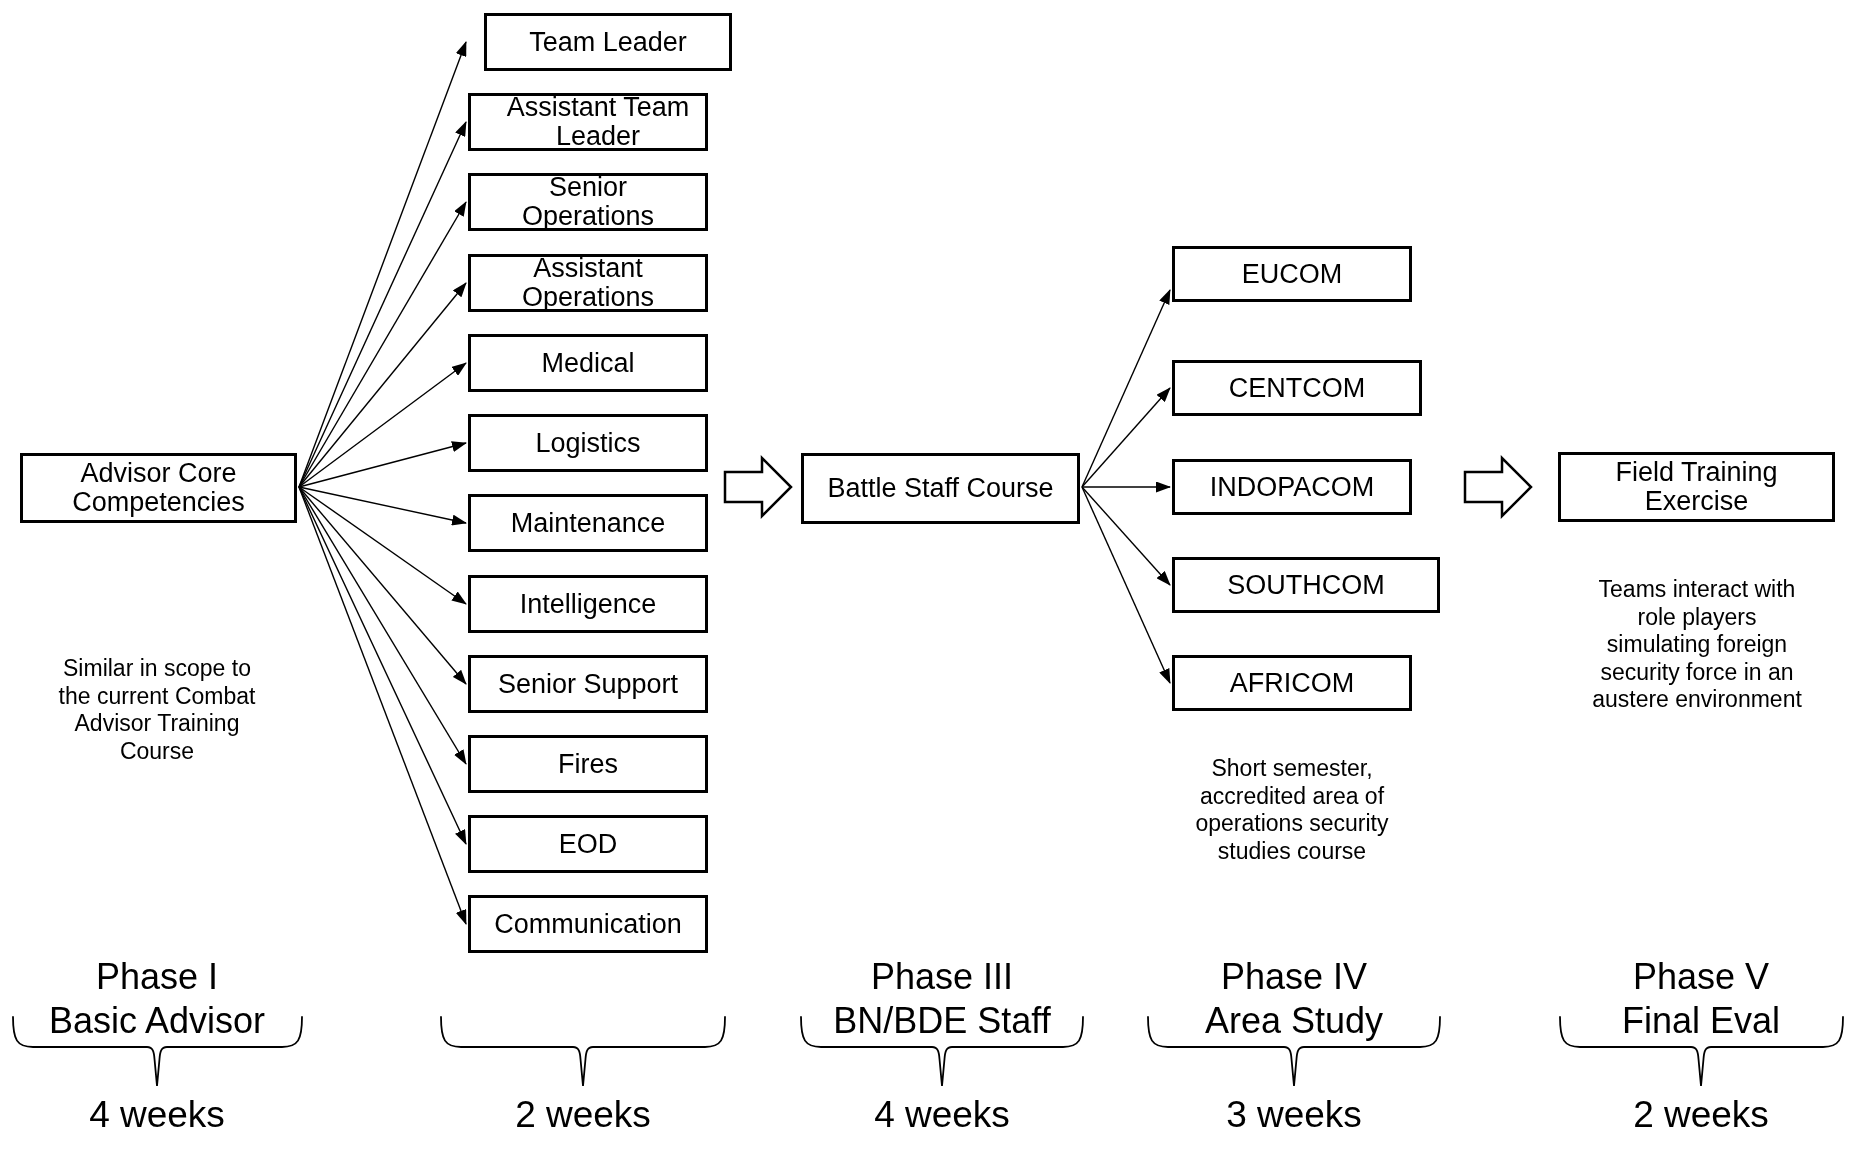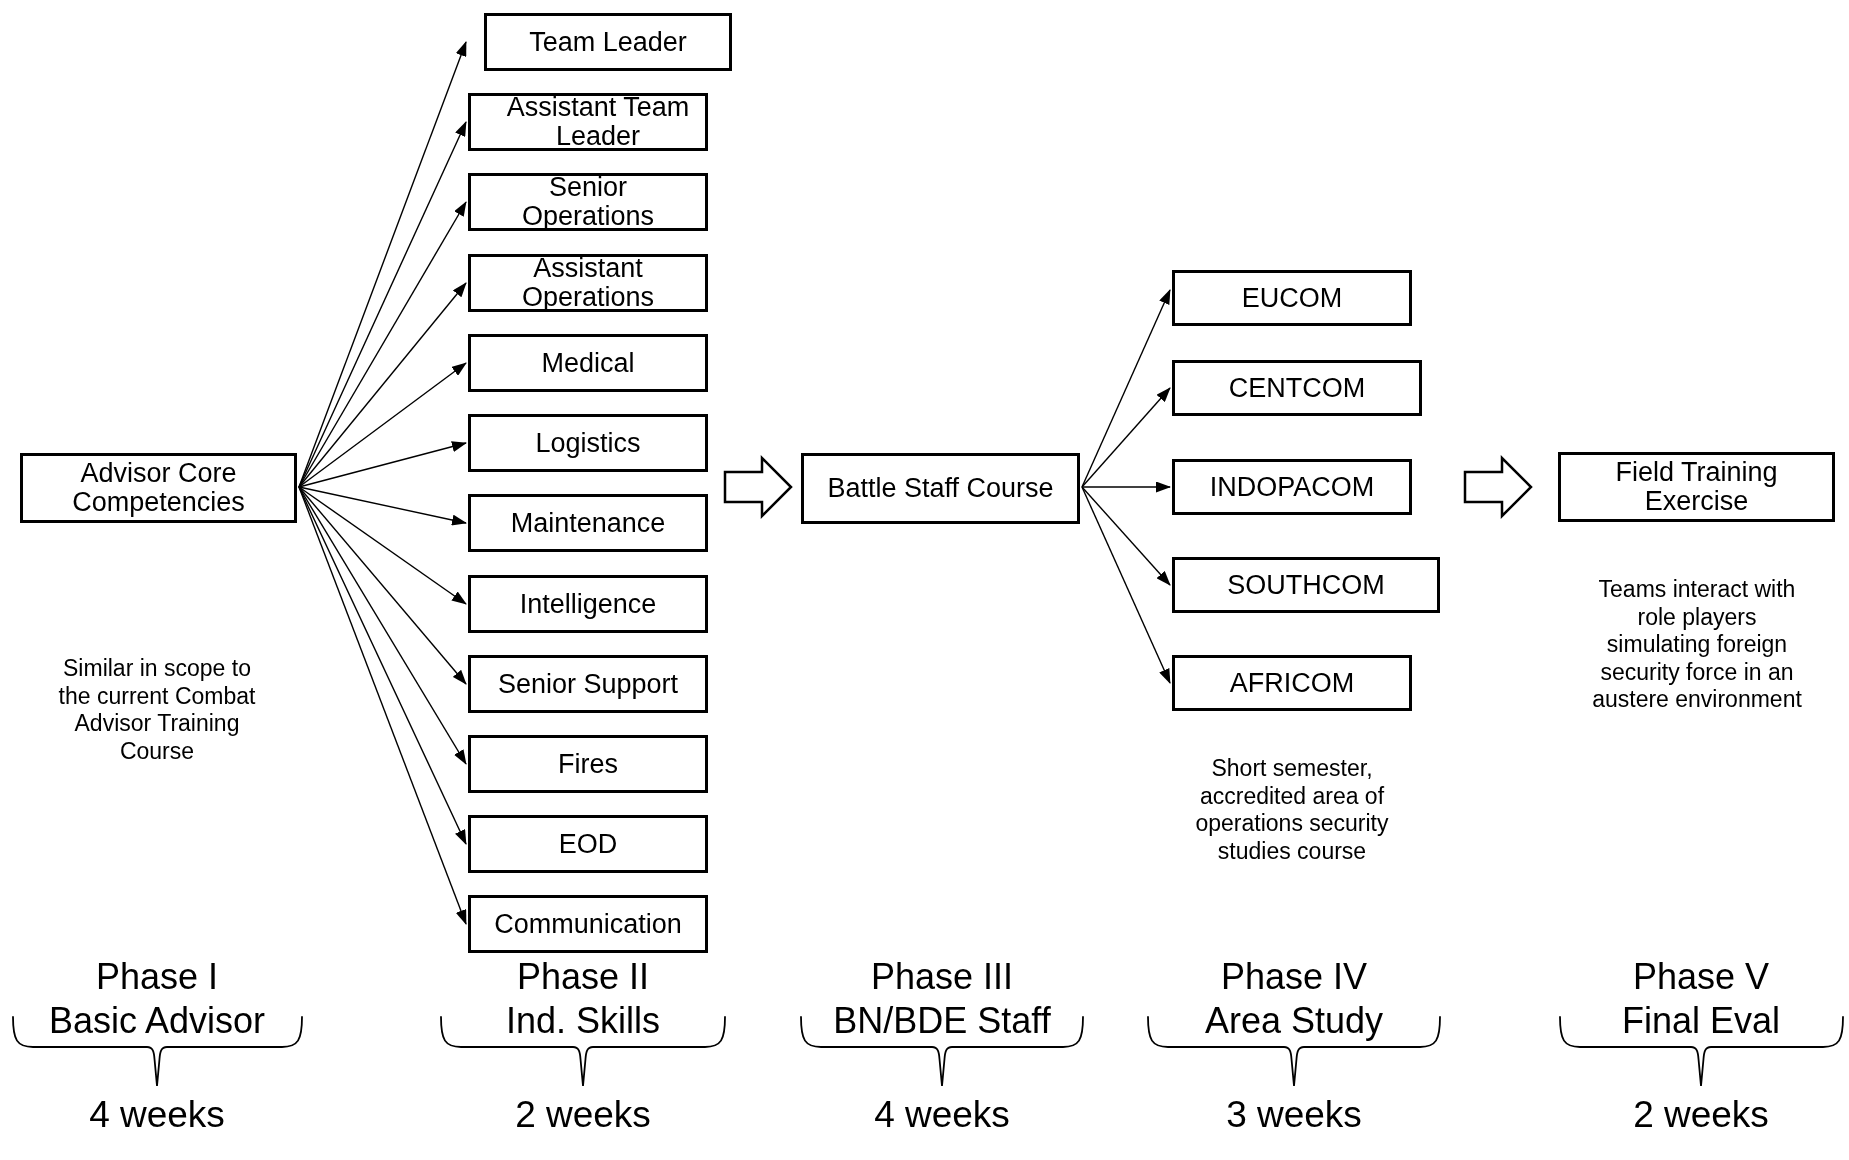--- a/index.html
+++ b/index.html
@@ -87,22 +87,20 @@
   <div class="box" style="left:20px;top:453px;width:277px;height:70px;">Advisor Core
 Competencies</div>
   <div class="note" style="left:17px;top:655px;width:280px;">Similar in scope to
 the current Combat
 Advisor Training
 Course</div>
   <div class="phase-label" style="left:7px;top:955px;width:300px;">Phase I
 Basic Advisor</div>
   <div class="duration" style="left:57px;top:1092px;width:200px;">4 weeks</div>
 
-  <div class="phase-label" style="left:433px;top:955px;width:300px;">Phase II
-Ind. Skills</div>
   <div class="duration" style="left:483px;top:1092px;width:200px;">2 weeks</div>
 
   <div class="box" style="left:801px;top:453px;width:279px;height:71px;">Battle Staff Course</div>
   <div class="phase-label" style="left:792px;top:955px;width:300px;">Phase III
 BN/BDE Staff</div>
   <div class="duration" style="left:842px;top:1092px;width:200px;">4 weeks</div>
 
   <div class="note" style="left:1152px;top:755px;width:280px;">Short semester,
 accredited area of
 operations security
@@ -129,18 +127,18 @@
     <div class="box" style="left: 468px; top: 254px; width: 240px; height: 58px;">Assistant
 Operations</div>
     <div class="box" style="left: 468px; top: 334px; width: 240px; height: 58px;">Medical</div>
     <div class="box" style="left: 468px; top: 414px; width: 240px; height: 58px;">Logistics</div>
     <div class="box" style="left: 468px; top: 494px; width: 240px; height: 58px;">Maintenance</div>
     <div class="box" style="left: 468px; top: 575px; width: 240px; height: 58px;">Intelligence</div>
     <div class="box" style="left: 468px; top: 655px; width: 240px; height: 58px;">Senior Support</div>
     <div class="box" style="left: 468px; top: 735px; width: 240px; height: 58px;">Fires</div>
     <div class="box" style="left: 468px; top: 815px; width: 240px; height: 58px;">EOD</div>
     <div class="box" style="left: 468px; top: 895px; width: 240px; height: 58px;">Communication</div>
-    <div class="box" style="left: 1172px; top: 270px; width: 240px; height: 56px;">EUCOM</div>
+    <div class="box" style="left: 1172px; top: 246px; width: 240px; height: 56px;">EUCOM</div>
     <div class="box" style="left: 1172px; top: 360px; width: 250px; height: 56px;">CENTCOM</div>
     <div class="box" style="left: 1172px; top: 459px; width: 240px; height: 56px;">INDOPACOM</div>
     <div class="box" style="left: 1172px; top: 557px; width: 268px; height: 56px;">SOUTHCOM</div>
     <div class="box" style="left: 1172px; top: 655px; width: 240px; height: 56px;">AFRICOM</div>
   </div>
 
 </body></html>

